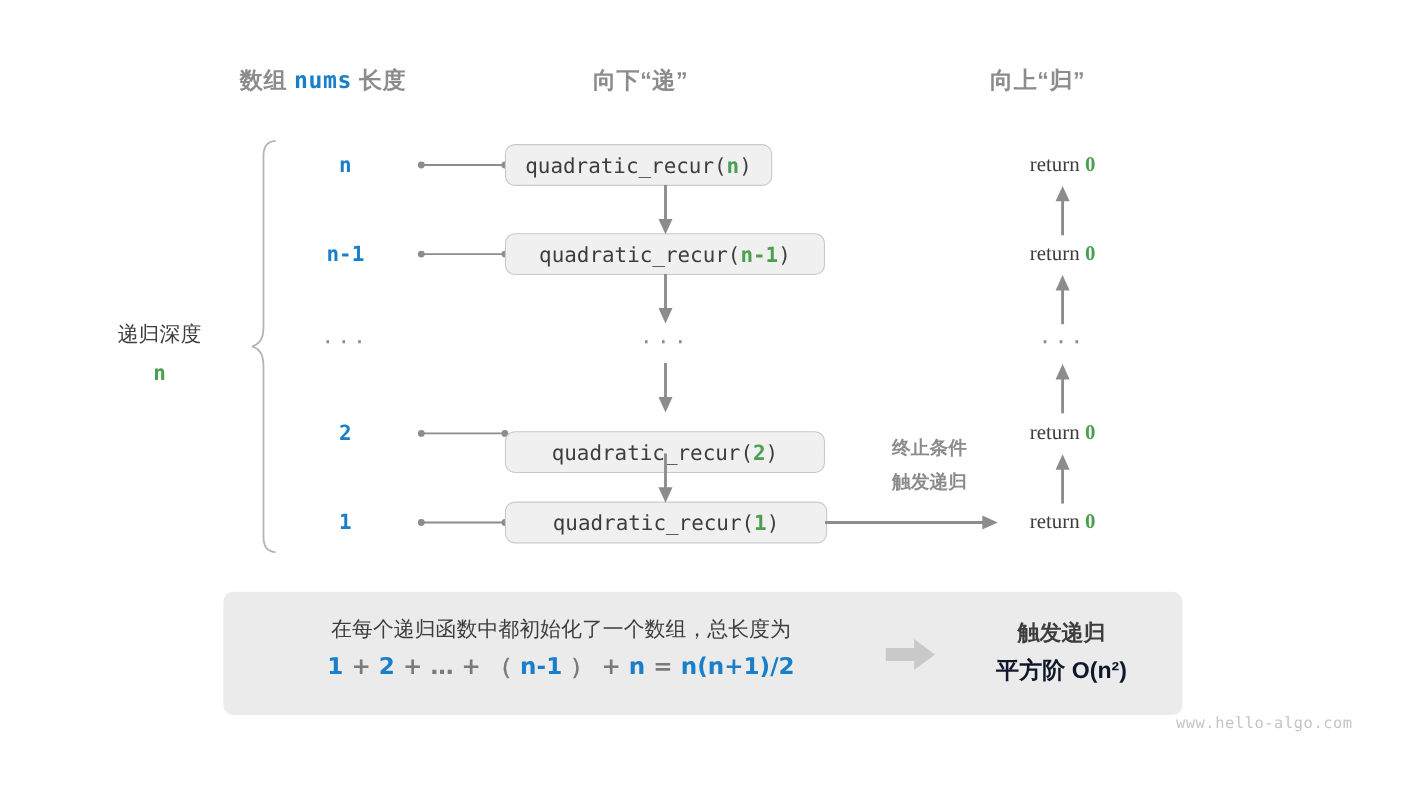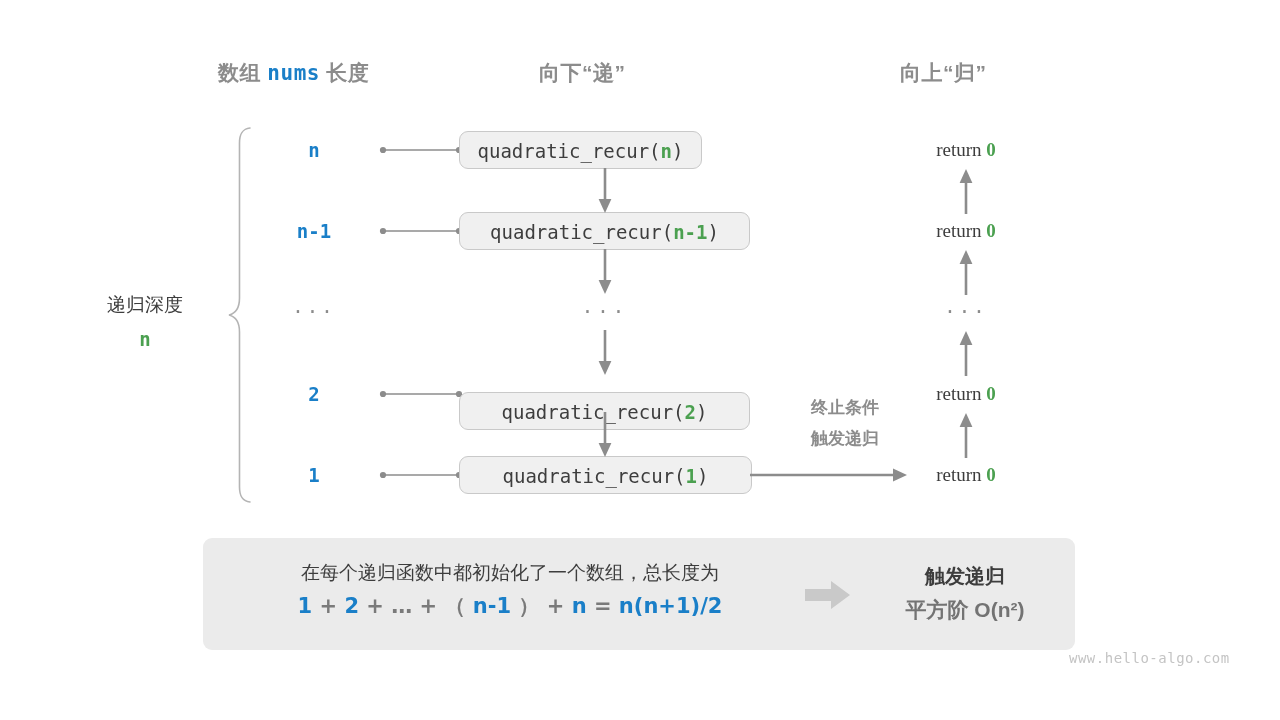--- a/index.html
+++ b/index.html
@@ -155,21 +155,21 @@
   .sum-title {
     font-size: 20px;
     font-weight: bold;
     color: #3d3d3d;
     line-height: 32px;
     white-space: nowrap;
   }
   .sum-value {
     font-size: 21px;
     font-weight: bold;
-    color: #737373;
+    color: #0f172a;
     line-height: 36px;
     white-space: nowrap;
   }
 
   
   .watermark {
     position: absolute;
     color: #c4c4c4;
     font-size: 14px;
     font-family: "DejaVu Sans Mono", "Liberation Mono", monospace;

